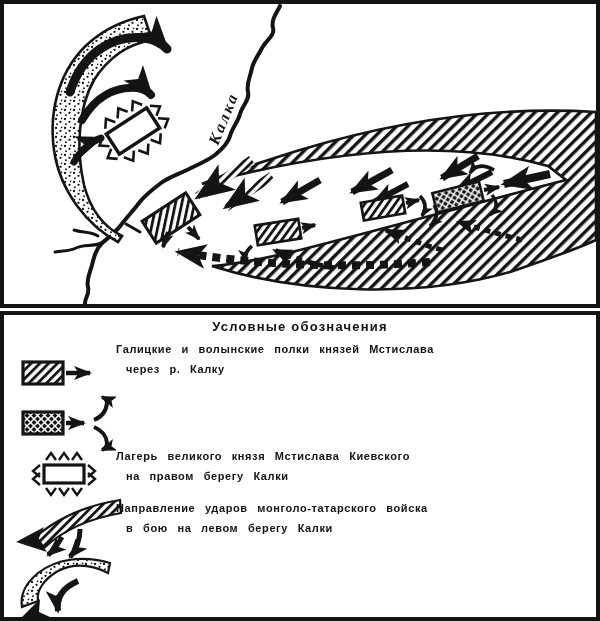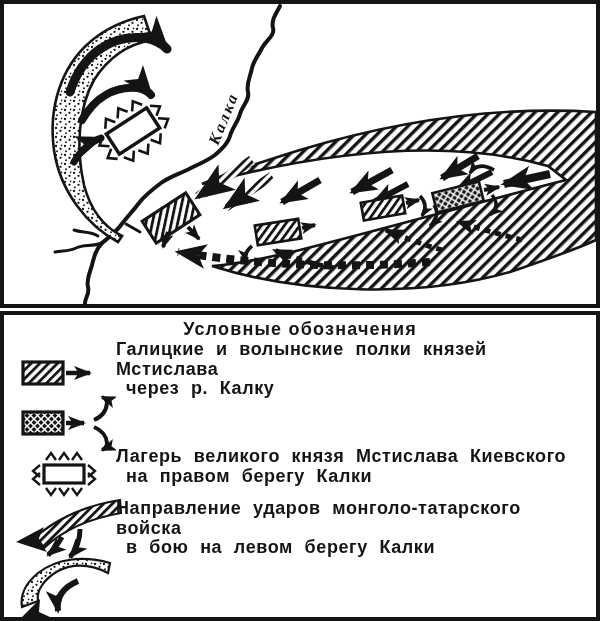--- a/index.html
+++ b/index.html
@@ -7,25 +7,25 @@
     position:relative;width:600px;height:621px;background:var(--paper,#fff);
     font-family:"Liberation Sans",sans-serif;color:var(--ink,#141414);
     overflow:hidden;
   }
   .box{position:absolute;left:0;width:600px;border:4px solid var(--ink,#141414);box-sizing:border-box;background:var(--paper,#fff);}
   #map-box{top:0;height:308px;}
   #legend-box{top:311px;height:310px;}
   #map-svg{position:absolute;left:0;top:0;}
   .legend-title{
     position:absolute;top:4px;left:0;width:100%;text-align:center;
-    font-weight:bold;font-size:18px;letter-spacing:1.2px;
+    font-weight:bold;font-size:13px;letter-spacing:1.2px;
   }
   .legend-text{
     position:absolute;left:112px;width:480px;
-    font-weight:bold;font-size:18px;line-height:19.5px;
+    font-weight:bold;font-size:11px;line-height:19.5px;
     letter-spacing:0.6px;word-spacing:6px;
   }
   .legend-text .ln2{padding-left:10px;}
   .legend-icon{position:absolute;}
   .riverlabel{
     font-family:"Liberation Serif",serif;font-style:italic;font-weight:bold;
     font-size:16px;letter-spacing:2.5px;fill:var(--ink,#141414);
   }
 </style>
 </head>

